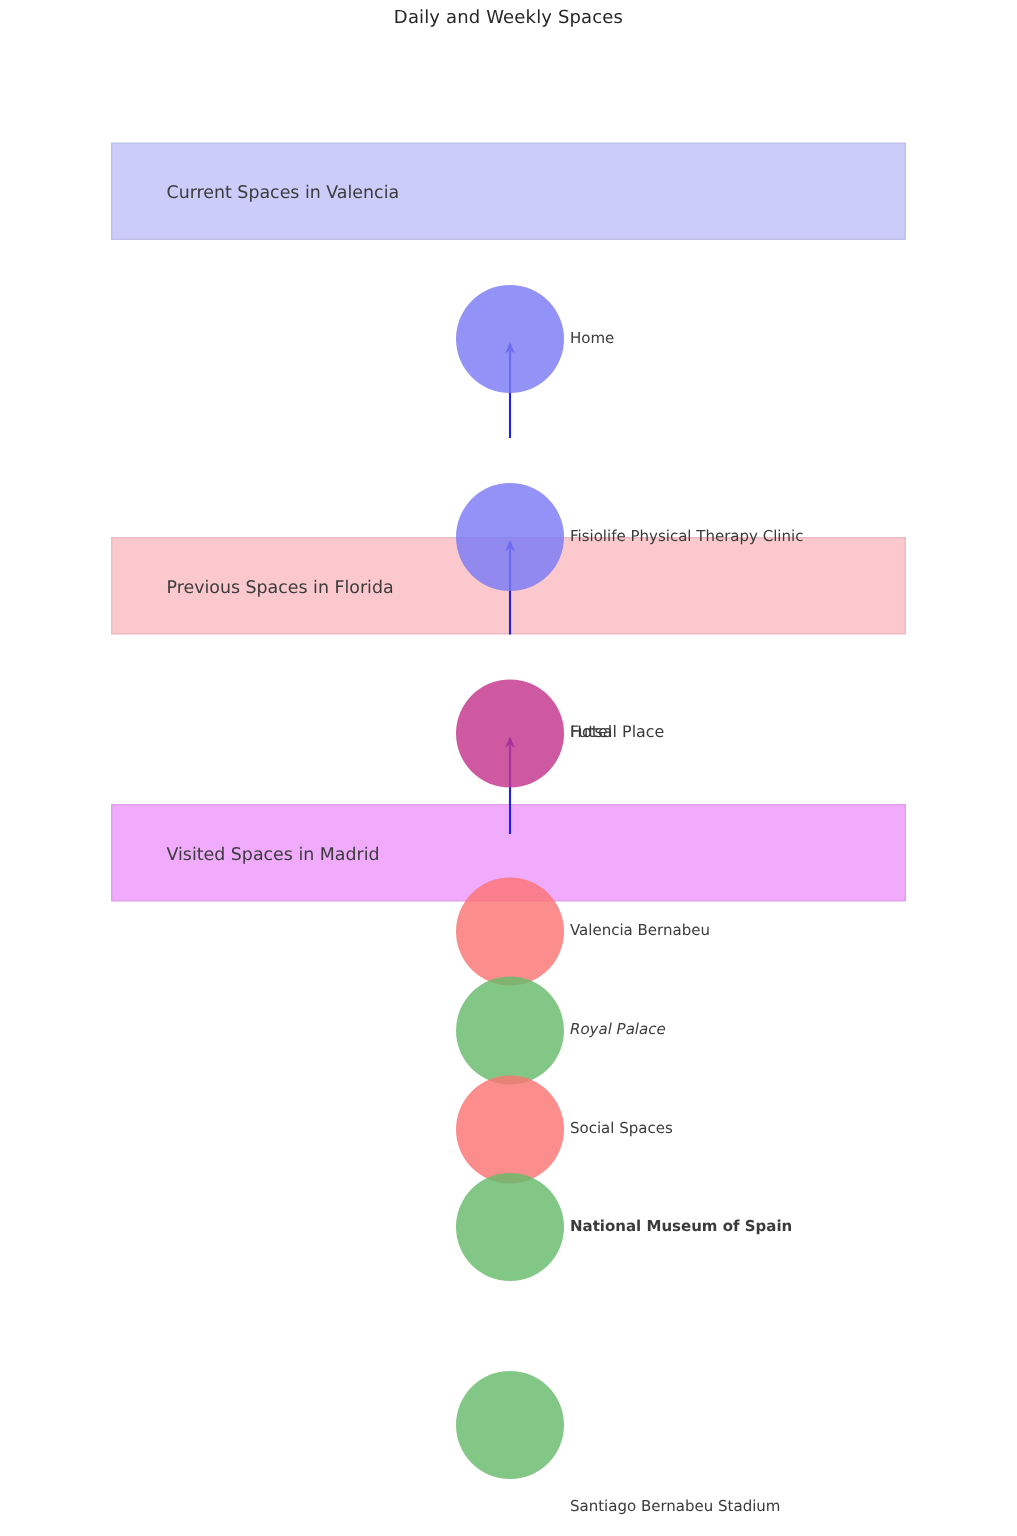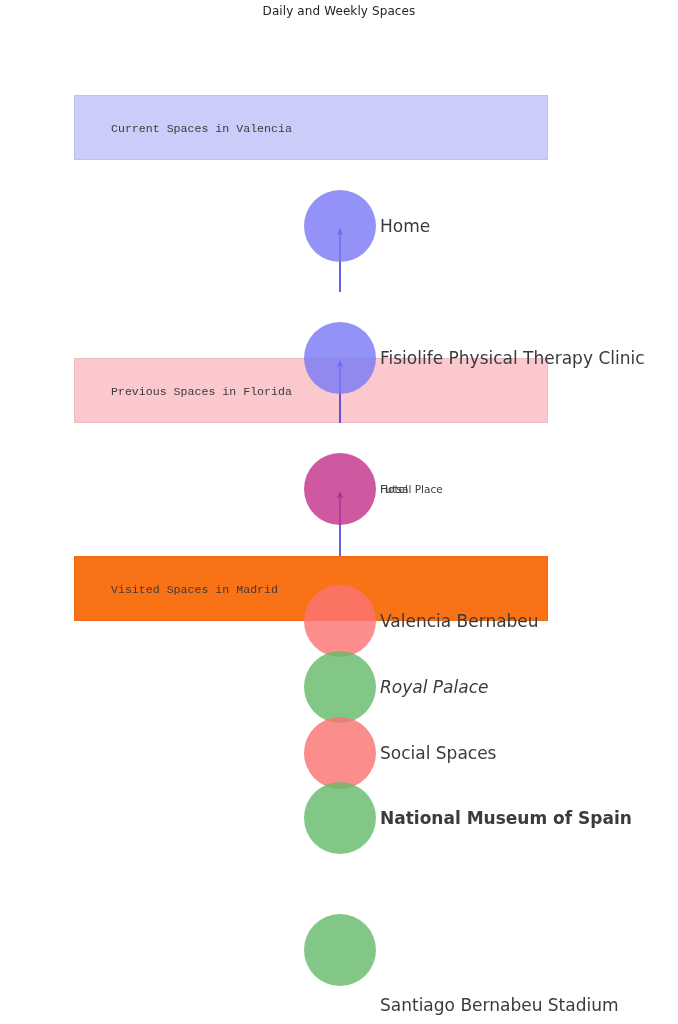--- a/index.html
+++ b/index.html
@@ -33,25 +33,24 @@
     font-size: 12px;
     color: #262626;
     letter-spacing: 0.1px;
     white-space: nowrap;
   }
 
   
   .band {
     position: absolute;
     left: 74px;
-    width: 474px;
+    width: 530px;
     height: 65px;
     box-sizing: border-box;
     border: 1px solid rgba(0,0,0,0.06);
-    font-family: Liberation Mono, monospace;
   }
   .band-label {
     position: absolute;
     left: 36px;
     top: 50%;
     transform: translateY(-50%);
     font-size: 11.6px;
     color: #3b3b3b;
     white-space: nowrap;
   }
@@ -74,21 +73,21 @@
   .node {
     position: absolute;
     width: 72px;
     height: 72px;
     border-radius: 50%;
     left: 304px;
   }
   .node-label {
     position: absolute;
     left: 380px;
-    font-size: 17px;
+    font-size: 10px;
     color: #3b3b3b;
     white-space: nowrap;
     transform: translateY(-50%);
   }
 
   .stack-label-wrap {
     position: absolute;
     left: 380px;
     transform: translateY(-50%);
   }
@@ -109,21 +108,21 @@
   <div id="chart-title">Daily and Weekly Spaces</div>
 
   <div class="band" id="band-valencia" style="top: 95px; height: 65px; background: rgb(204, 204, 250);">
     <div class="band-label">Current Spaces in Valencia</div>
   </div>
 
   <div class="band" id="band-florida" style="top: 358px; height: 65px; background: rgb(250, 200, 205); text-align: right;">
     <div class="band-label">Previous Spaces in Florida</div>
   </div>
 
-  <div class="band" id="band-madrid" style="top: 556px; height: 65px; background: #f97316;">
+  <div class="band" id="band-madrid" style="top: 536px; height: 65px; background: #f0abfc;">
     <div class="band-label">Visited Spaces in Madrid</div>
   </div>
 
   <svg id="connectors" viewBox="0 0 678 1024">
     <g id="arrow-group">
         <line x1="340" y1="292" x2="340" y2="234" stroke="#2222dd" stroke-width="1.4"></line>
         <path d="M 340 228 L 336.8 235.5 L 340 233.5 L 343.2 235.5 Z" fill="#2222dd"></path>
         <line x1="340" y1="423" x2="340" y2="366" stroke="#2222dd" stroke-width="1.4"></line>
         <path d="M 340 360 L 336.8 367.5 L 340 365.5 L 343.2 367.5 Z" fill="#2222dd"></path>
         <line x1="340" y1="556" x2="340" y2="497" stroke="#2222dd" stroke-width="1.4"></line>

